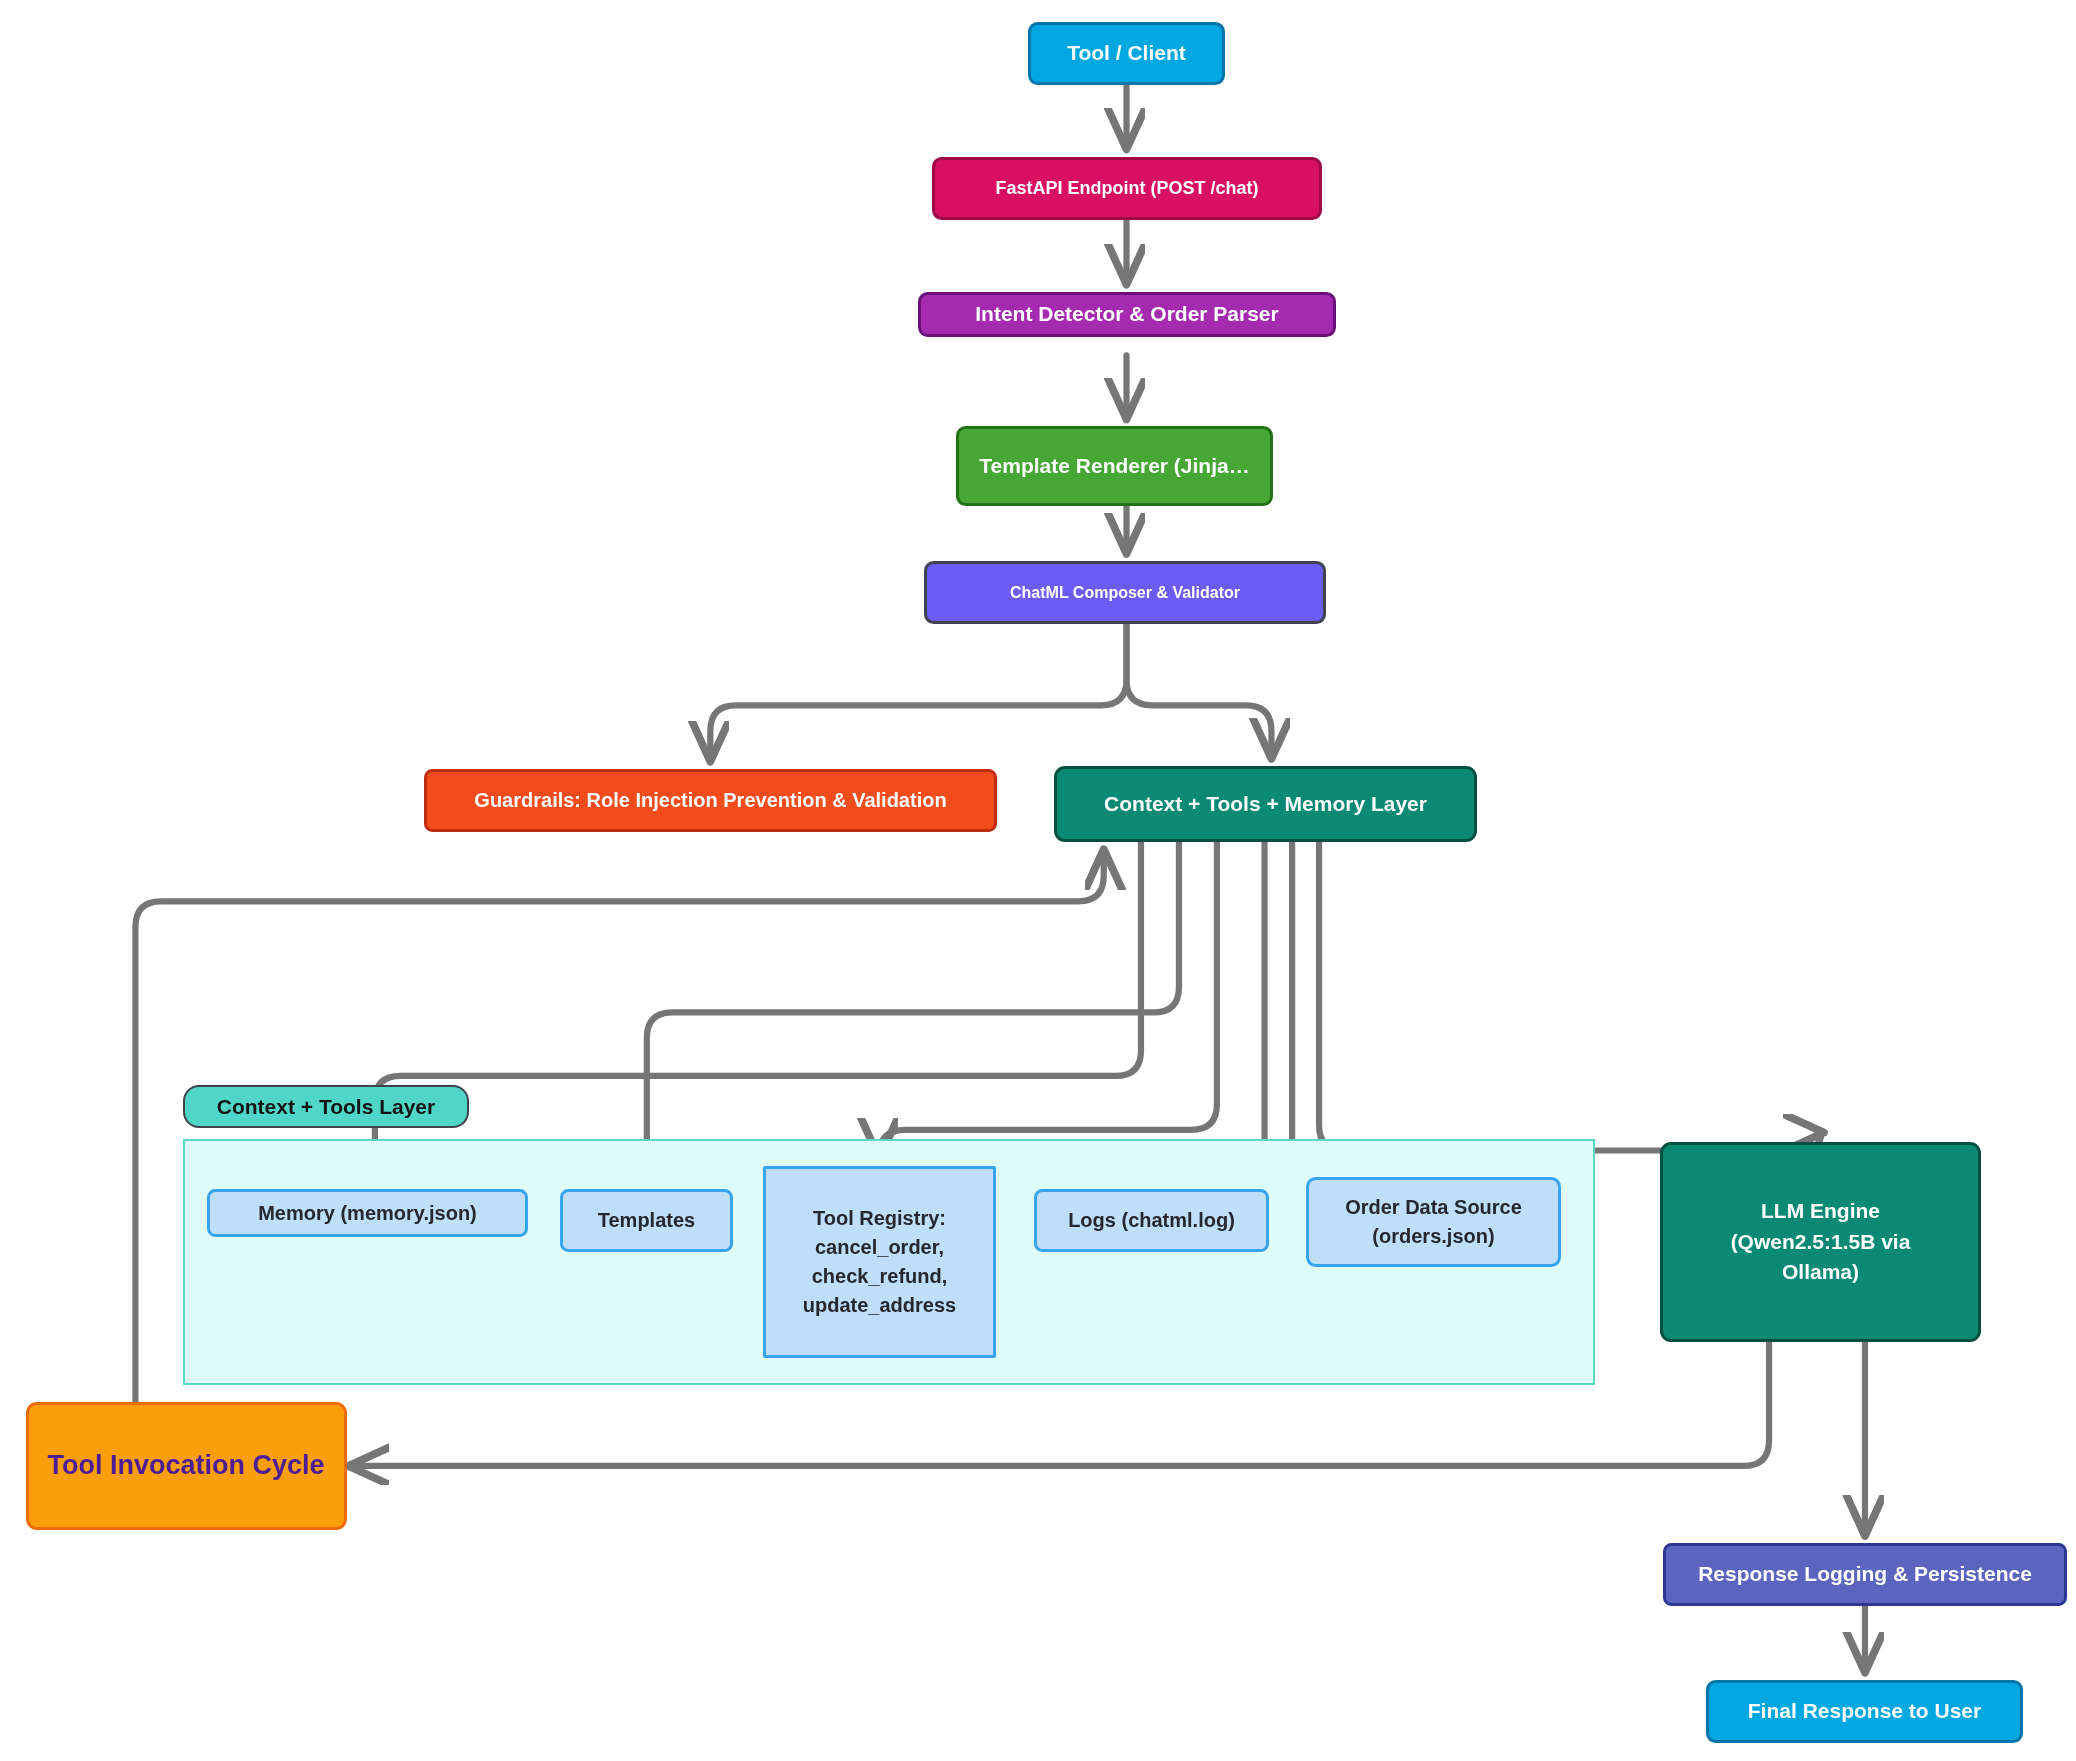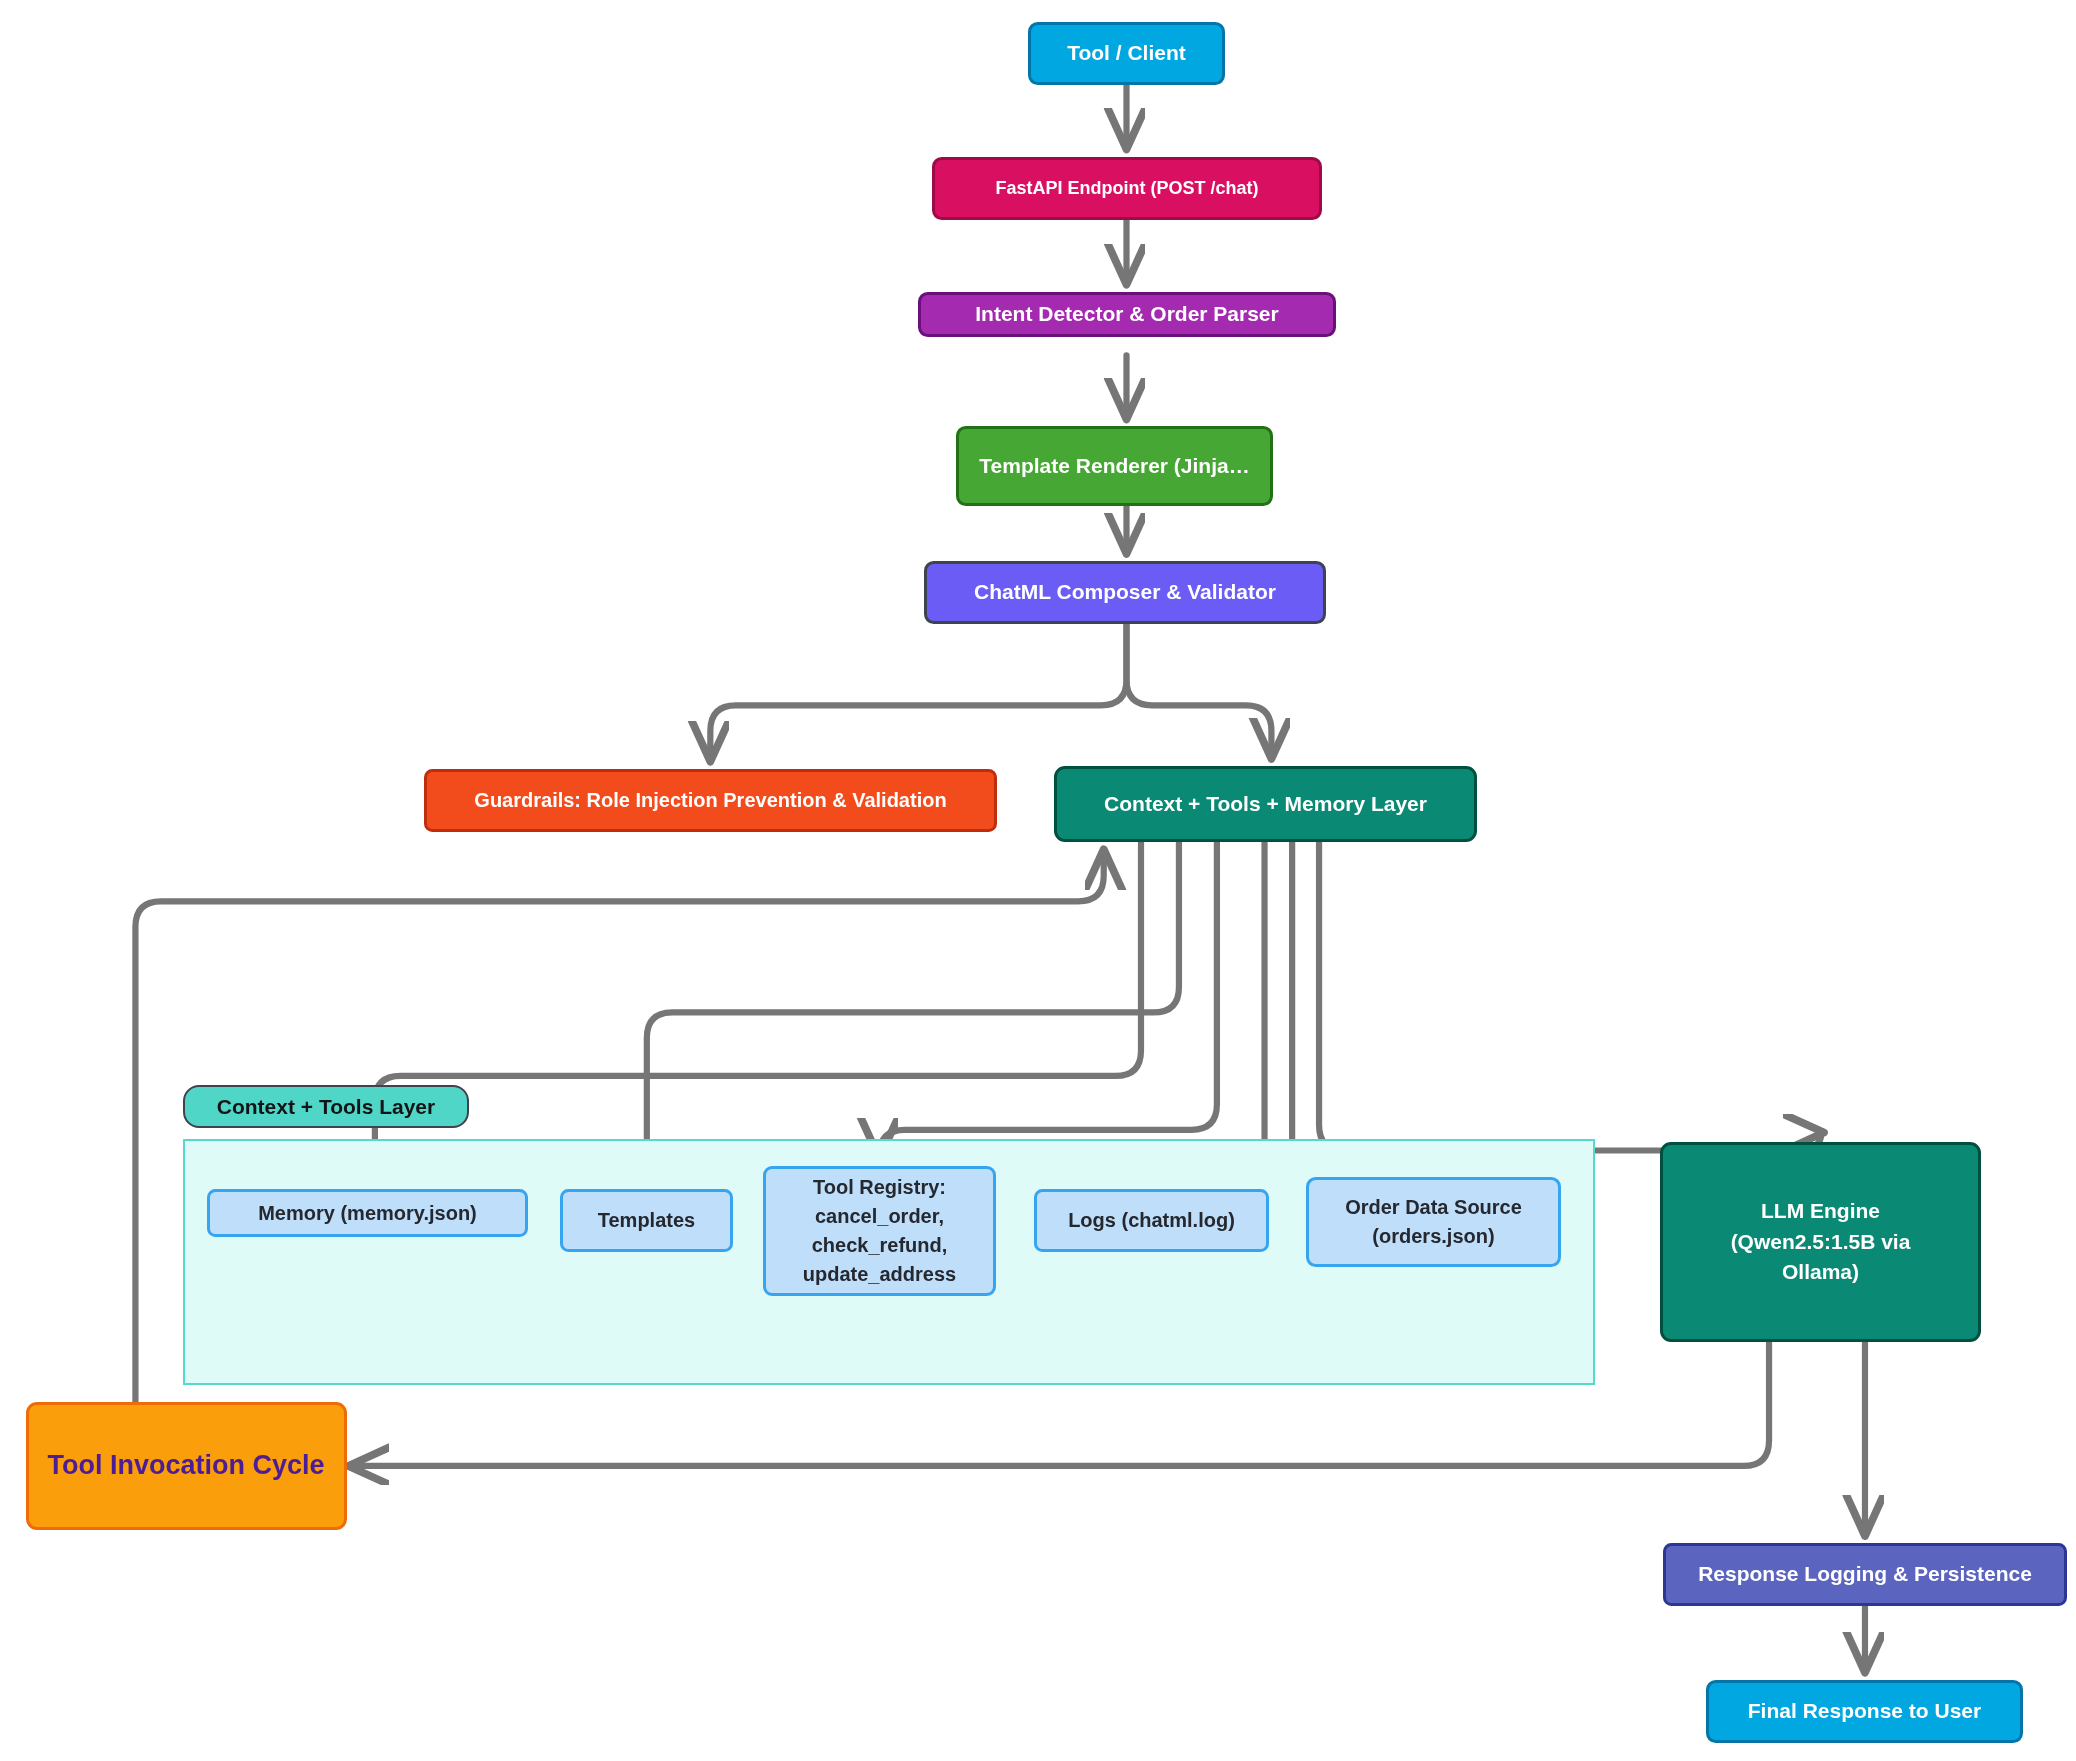--- a/index.html
+++ b/index.html
@@ -85,36 +85,36 @@
       </div>
       <div class="node" style="left: 932px; top: 157px; width: 390px; height: 63px; background: rgb(217, 15, 98); border: 3.5px solid rgb(157, 10, 71); border-radius: 9.7px; color: rgb(255, 255, 255); font-size: 18px;">
         <span class="nd-label">FastAPI Endpoint (POST /chat)</span>
       </div>
       <div class="node" style="left: 918px; top: 292px; width: 418px; height: 45px; background: rgb(164, 43, 176); border: 3.5px solid rgb(107, 15, 122); border-radius: 9.7px; color: rgb(255, 255, 255); font-size: 21px;">
         <span class="nd-label">Intent Detector &amp; Order Parser</span>
       </div>
       <div class="node" style="left: 956px; top: 426px; width: 317px; height: 80px; background: rgb(70, 167, 53); border: 3.5px solid rgb(34, 114, 21); border-radius: 9.7px; color: rgb(255, 255, 255); font-size: 21px;">
         <span class="nd-label">Template Renderer (Jinja…</span>
       </div>
-      <div class="node" style="left: 924px; top: 561px; width: 402px; height: 63px; background: rgb(106, 92, 245); border: 3.5px solid rgb(63, 67, 80); border-radius: 9.7px; color: rgb(255, 255, 255); font-size: 21px;">
+      <div class="node" style="left: 924px; top: 561px; width: 402px; height: 63px; background: rgb(106, 92, 245); border: 3.5px solid rgb(63, 67, 80); border-radius: 9.7px; color: rgb(255, 255, 255); font-size: 16px;">
         <span class="nd-label">ChatML Composer &amp; Validator</span>
       </div>
       <div class="node" style="left: 424px; top: 769px; width: 573px; height: 63px; background: rgb(243, 76, 28); border: 3.5px solid rgb(190, 45, 14); border-radius: 8.3px; color: rgb(255, 255, 255); font-size: 20px;">
         <span class="nd-label">Guardrails: Role Injection Prevention &amp; Validation</span>
       </div>
       <div class="node" style="left: 1054px; top: 766px; width: 423px; height: 76px; background: rgb(10, 138, 116); border: 3.5px solid rgb(1, 80, 63); border-radius: 11px; color: rgb(255, 255, 255); font-size: 21px;">
         <span class="nd-label">Context + Tools + Memory Layer</span>
       </div>
       <div class="node" style="left: 207px; top: 1189px; width: 321px; height: 48px; background: rgb(191, 222, 250); border: 3.5px solid rgb(55, 164, 240); border-radius: 8.3px; color: rgb(37, 40, 47); font-size: 20px;">
         <span class="nd-label">Memory (memory.json)</span>
       </div>
       <div class="node" style="left: 560px; top: 1189px; width: 173px; height: 63px; background: rgb(191, 222, 250); border: 3.5px solid rgb(55, 164, 240); border-radius: 8.3px; color: rgb(37, 40, 47); font-size: 20px;">
         <span class="nd-label">Templates</span>
       </div>
-      <div class="node" style="left: 763px; top: 1166px; width: 233px; height: 130px; background: rgb(191, 222, 250); border: 3.5px solid rgb(55, 164, 240); border-radius: 9px; color: rgb(37, 40, 47); font-size: 20px;">
+      <div class="node" style="left: 763px; top: 1166px; width: 233px; height: 192px; background: rgb(191, 222, 250); border: 3.5px solid rgb(55, 164, 240); border-radius: 2px; color: rgb(37, 40, 47); font-size: 20px;">
         <span class="nd-label">Tool Registry:
 cancel_order,
 check_refund,
 update_address</span>
       </div>
       <div class="node" style="left: 1034px; top: 1189px; width: 235px; height: 63px; background: rgb(191, 222, 250); border: 3.5px solid rgb(55, 164, 240); border-radius: 8.3px; color: rgb(37, 40, 47); font-size: 20px;">
         <span class="nd-label">Logs (chatml.log)</span>
       </div>
       <div class="node" style="left: 1306px; top: 1177px; width: 255px; height: 90px; background: rgb(191, 222, 250); border: 3.5px solid rgb(55, 164, 240); border-radius: 9.7px; color: rgb(37, 40, 47); font-size: 20px;">
         <span class="nd-label">Order Data Source

